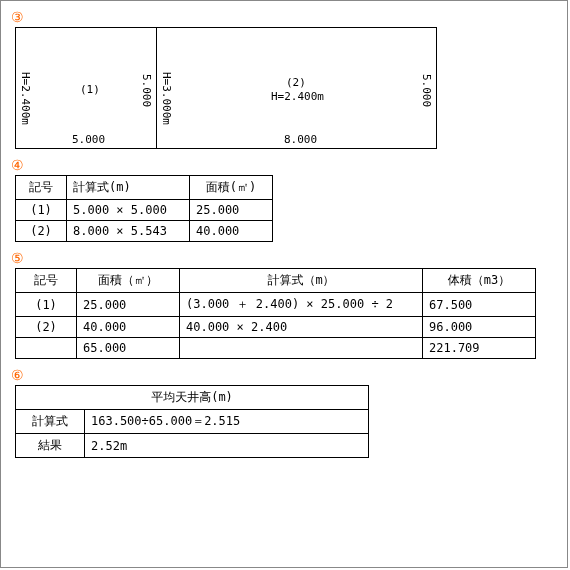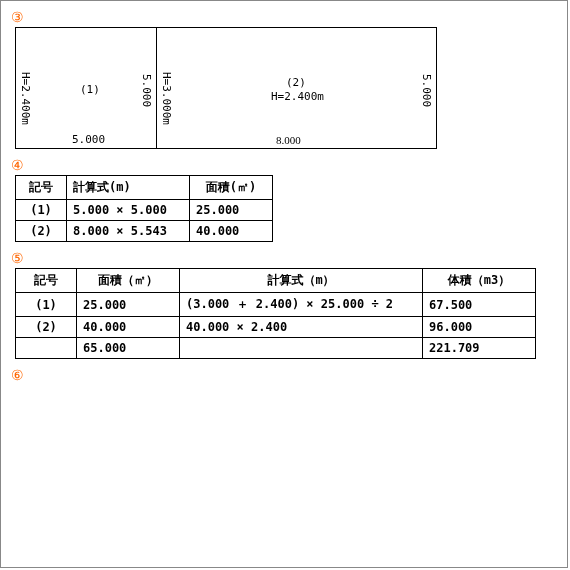--- a/index.html
+++ b/index.html
@@ -54,21 +54,21 @@
   }
   
   table {
     border-collapse: collapse;
     margin: 2px 0 8px 4px;
   }
   td, th {
     border: 1px solid #000;
     padding: 3px 6px;
     font-size: 12px;
-    font-weight: bold;
+    font-weight: normal;
     text-align: left;
     margin-left: 46px;
   }
   .c { text-align: center; }
   .r { text-align: left; }
 </style>
 </head>
 <body>
 
 <div class="page">
@@ -77,21 +77,21 @@
   <div class="diagram">
     <div class="divider"></div>
     <span class="vlabel" style="left:3px; top:44px;">H=2.400m</span>
     <span class="sublabel" style="left:64px; top:55px;">(1)</span>
     <span class="vlabel" style="left:124px; top:46px;">5.000</span>
     <span class="vlabel" style="left:144px; top:44px;">H=3.000m</span>
     <span class="sublabel" style="left:270px; top:48px;">(2)</span>
     <span class="sublabel" style="left:255px; top:62px;">H=2.400m</span>
     <span class="vlabel" style="right:3px; top:46px;">5.000</span>
     <span class="hlabel" style="left:56px; bottom:2px;">5.000</span>
-    <span class="hlabel" style="left:260px; bottom:2px;font-family:Liberation Serif, serif;">8.000</span>
+    <span class="hlabel" style="left:268px; bottom:2px;">8.000</span>
   </div>
 
   <div class="sec-num">④</div>
   <table>
     <tbody>
         <tr>
       <td class="c" style="width:38px;">記号</td>
       <td style="width:110px;">計算式(m)</td>
       <td class="c" style="width:70px;">面積(㎡)</td>
     </tr>
@@ -132,14 +132,29 @@
     <tr>
       <td class="c"></td>
       <td class="r">65.000</td>
       <td></td>
       <td class="r">221.709</td>
     </tr>
   </tbody>
     </table>
 
   <div class="sec-num">⑥</div>
+  <table>
+    <tbody>
+        <tr>
+      <td colspan="2" class="c" style="width:340px;">平均天井高(m)</td>
+    </tr>
+    <tr>
+      <td class="c" style="width:56px;">計算式</td>
+      <td>163.500÷65.000＝2.515</td>
+    </tr>
+    <tr>
+      <td class="c">結果</td>
+      <td class="r">2.52m</td>
+    </tr>
+  </tbody>
+    </table>
 
 </div>
 
 </body></html>

